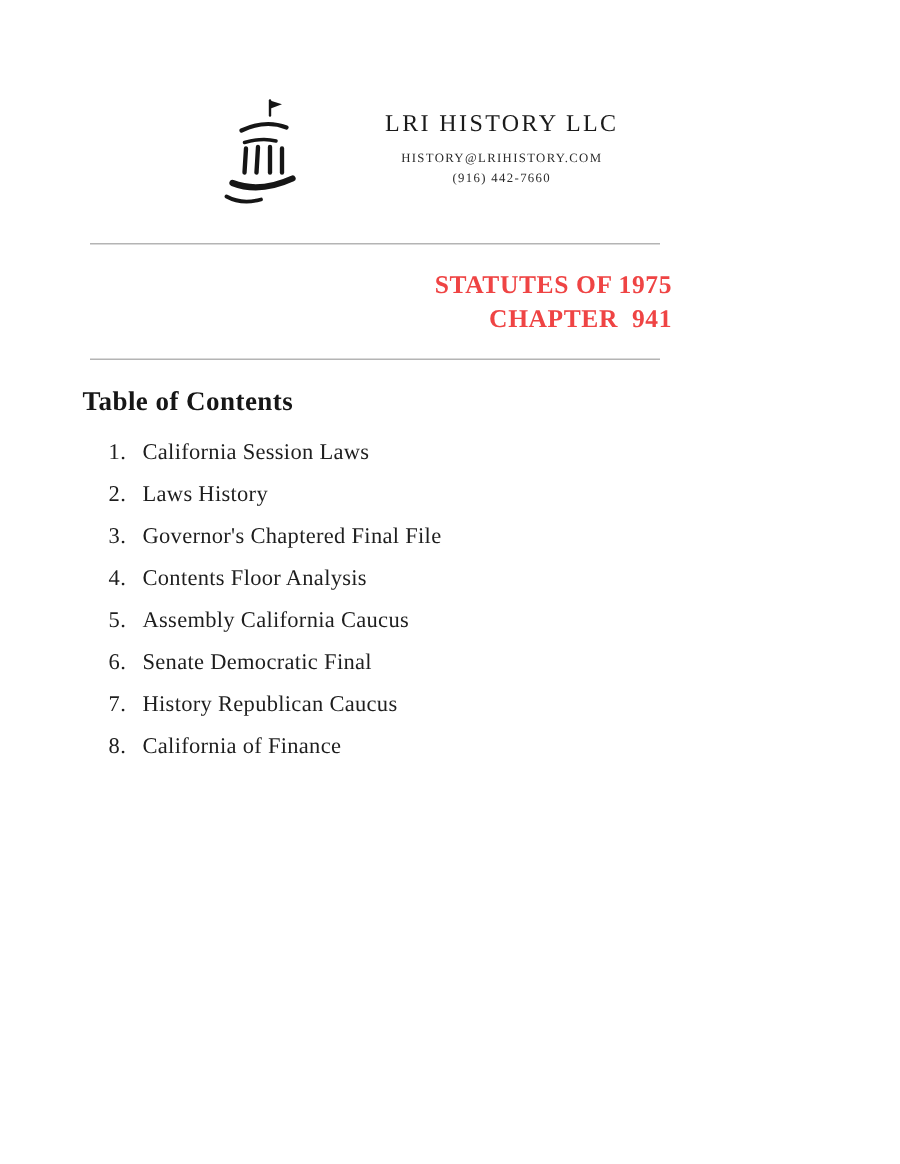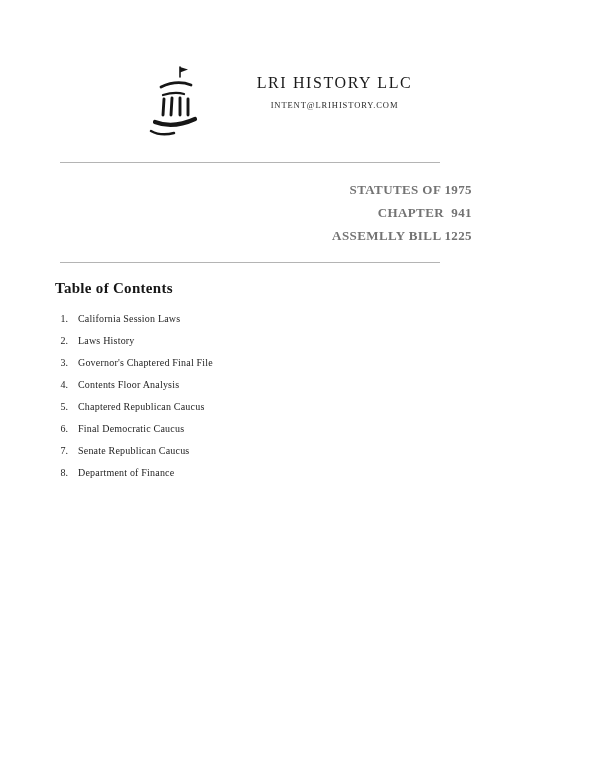--- a/index.html
+++ b/index.html
@@ -55,46 +55,46 @@
     border-top: 1px solid #b4b4b4;
     margin-left: 60px;
     margin-right: 80px;
   }
   hr.rule-top { margin-top: 24px; }
   hr.rule-bottom { margin-top: 15px; }
 
   
   .statute-block {
     margin-top: 15px;
-    margin-right: 48px;
+    margin-right: 72px;
     text-align: right;
     font-weight: bold;
-    font-size: 13px;
+    font-size: 17px;
     letter-spacing: 0.4px;
     line-height: 23px;
-    color: #737373;
+    color: #ef4444;
   }
   .statute-block div { white-space: pre; }
 
   
   .toc {
     margin-top: 17px;
     margin-left: 55px;
     margin-right: 60px;
   }
   .toc-title {
-    font-size: 15px;
+    font-size: 18px;
     font-weight: bold;
     letter-spacing: 0.3px;
     color: #161616;
   }
   .toc-list {
     margin-top: 16px;
-    margin-left: 16px;
-    font-size: 10px;
+    margin-left: 33px;
+    font-size: 15px;
     color: #1e1e1e;
     list-style: decimal;
   }
   .toc-list li {
     margin-bottom: 11px;
     padding-left: 7px;
     letter-spacing: 0.2px;
   }
 </style>
 </head>
@@ -114,41 +114,41 @@
           <path d="M26 34 L25 51" stroke-width="2.9"></path>
           <path d="M34 34 L34 51" stroke-width="2.9"></path>
           <path d="M42 35 L42 51" stroke-width="2.9"></path>
           <path d="M9 58 Q27 65 49 55" stroke-width="4.2"></path>
           <path d="M5 67 Q15 72.5 28 69" stroke-width="2.5"></path>
         </g>
       </svg>
     </div>
     <div class="letterhead-text">
       <div class="company">LRI HISTORY LLC</div>
-      <div class="contact">INTENT@LRIHISTORY.COM</div>
+      <div class="contact">HISTORY@LRIHISTORY.COM</div>
+      <div class="contact">(916) 442-7660</div>
     </div>
   </header>
 
   <hr class="rule rule-top">
 
   <div class="statute-block">
     <div>STATUTES OF 1975</div>
     <div>CHAPTER  941</div>
-    <div>ASSEMLLY BILL 1225</div>
   </div>
 
   <hr class="rule rule-bottom">
 
   <section class="toc">
     <h2 class="toc-title">Table of Contents</h2>
     <ol class="toc-list">
       <li>California Session Laws</li>
       <li>Laws History</li>
       <li>Governor's Chaptered Final File</li>
       <li>Contents Floor Analysis</li>
-      <li>Chaptered Republican Caucus</li>
-      <li>Final Democratic Caucus</li>
-      <li>Senate Republican Caucus</li>
-      <li>Department of Finance</li>
+      <li>Assembly California Caucus</li>
+      <li>Senate Democratic Final</li>
+      <li>History Republican Caucus</li>
+      <li>California of Finance</li>
     </ol>
   </section>
 
 </div>
 
 </body></html>

